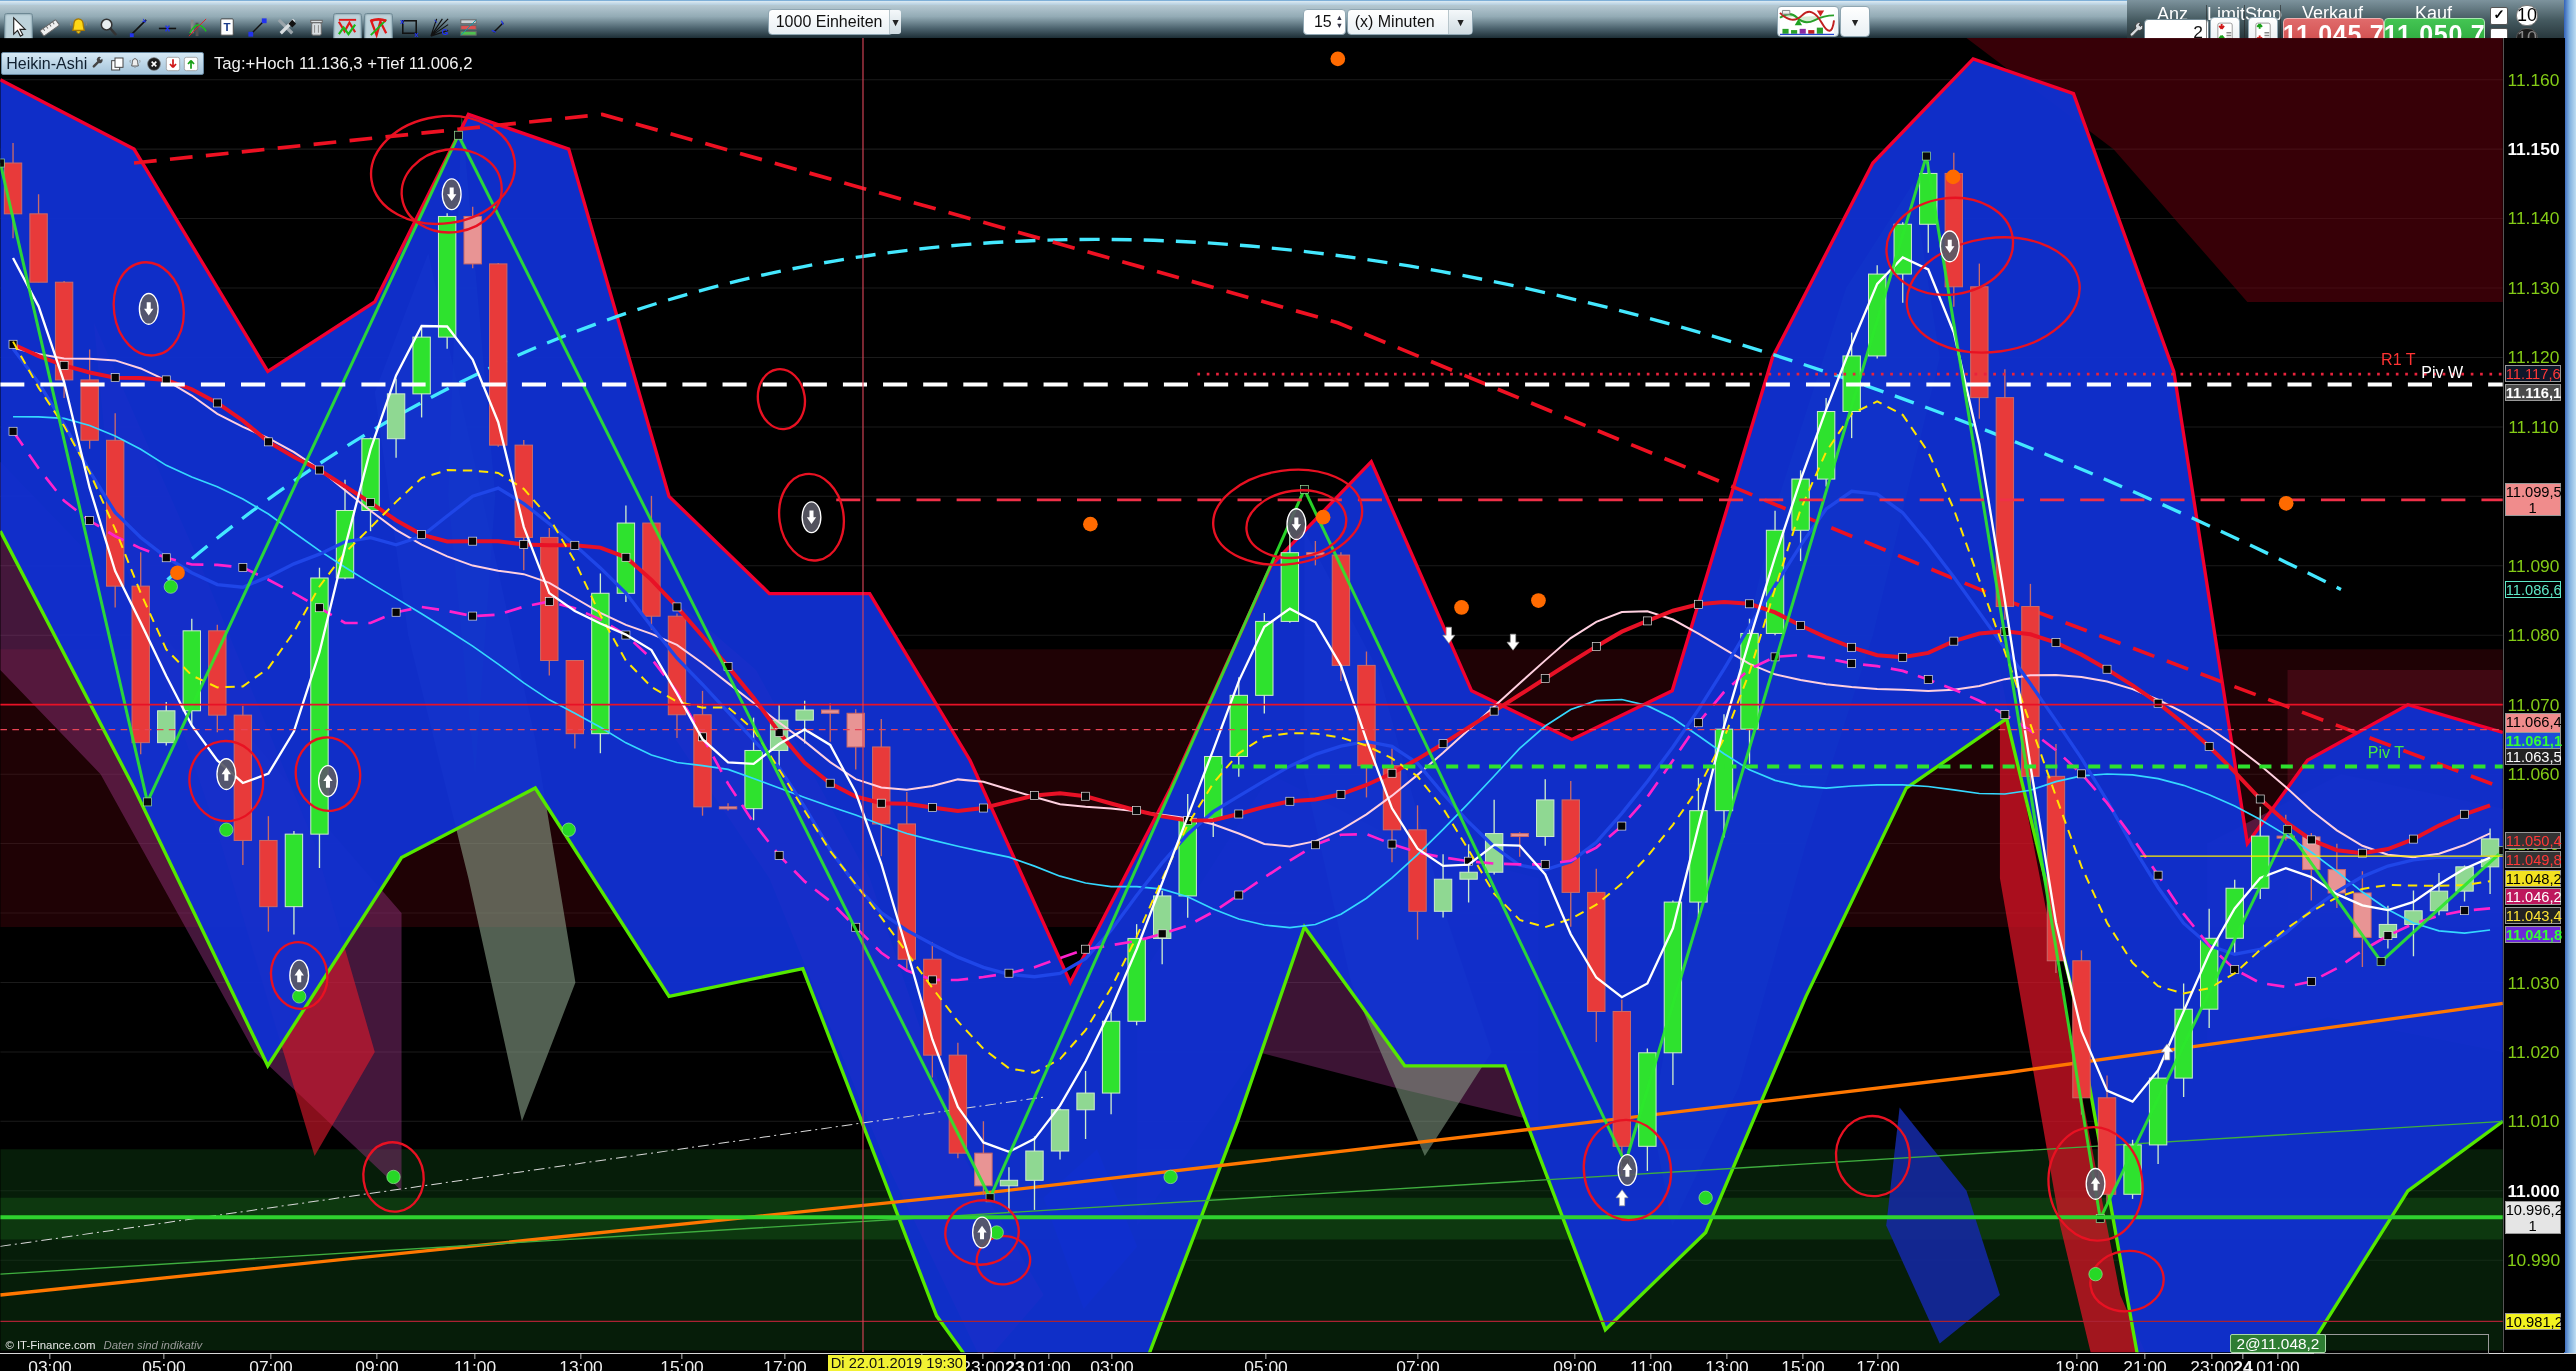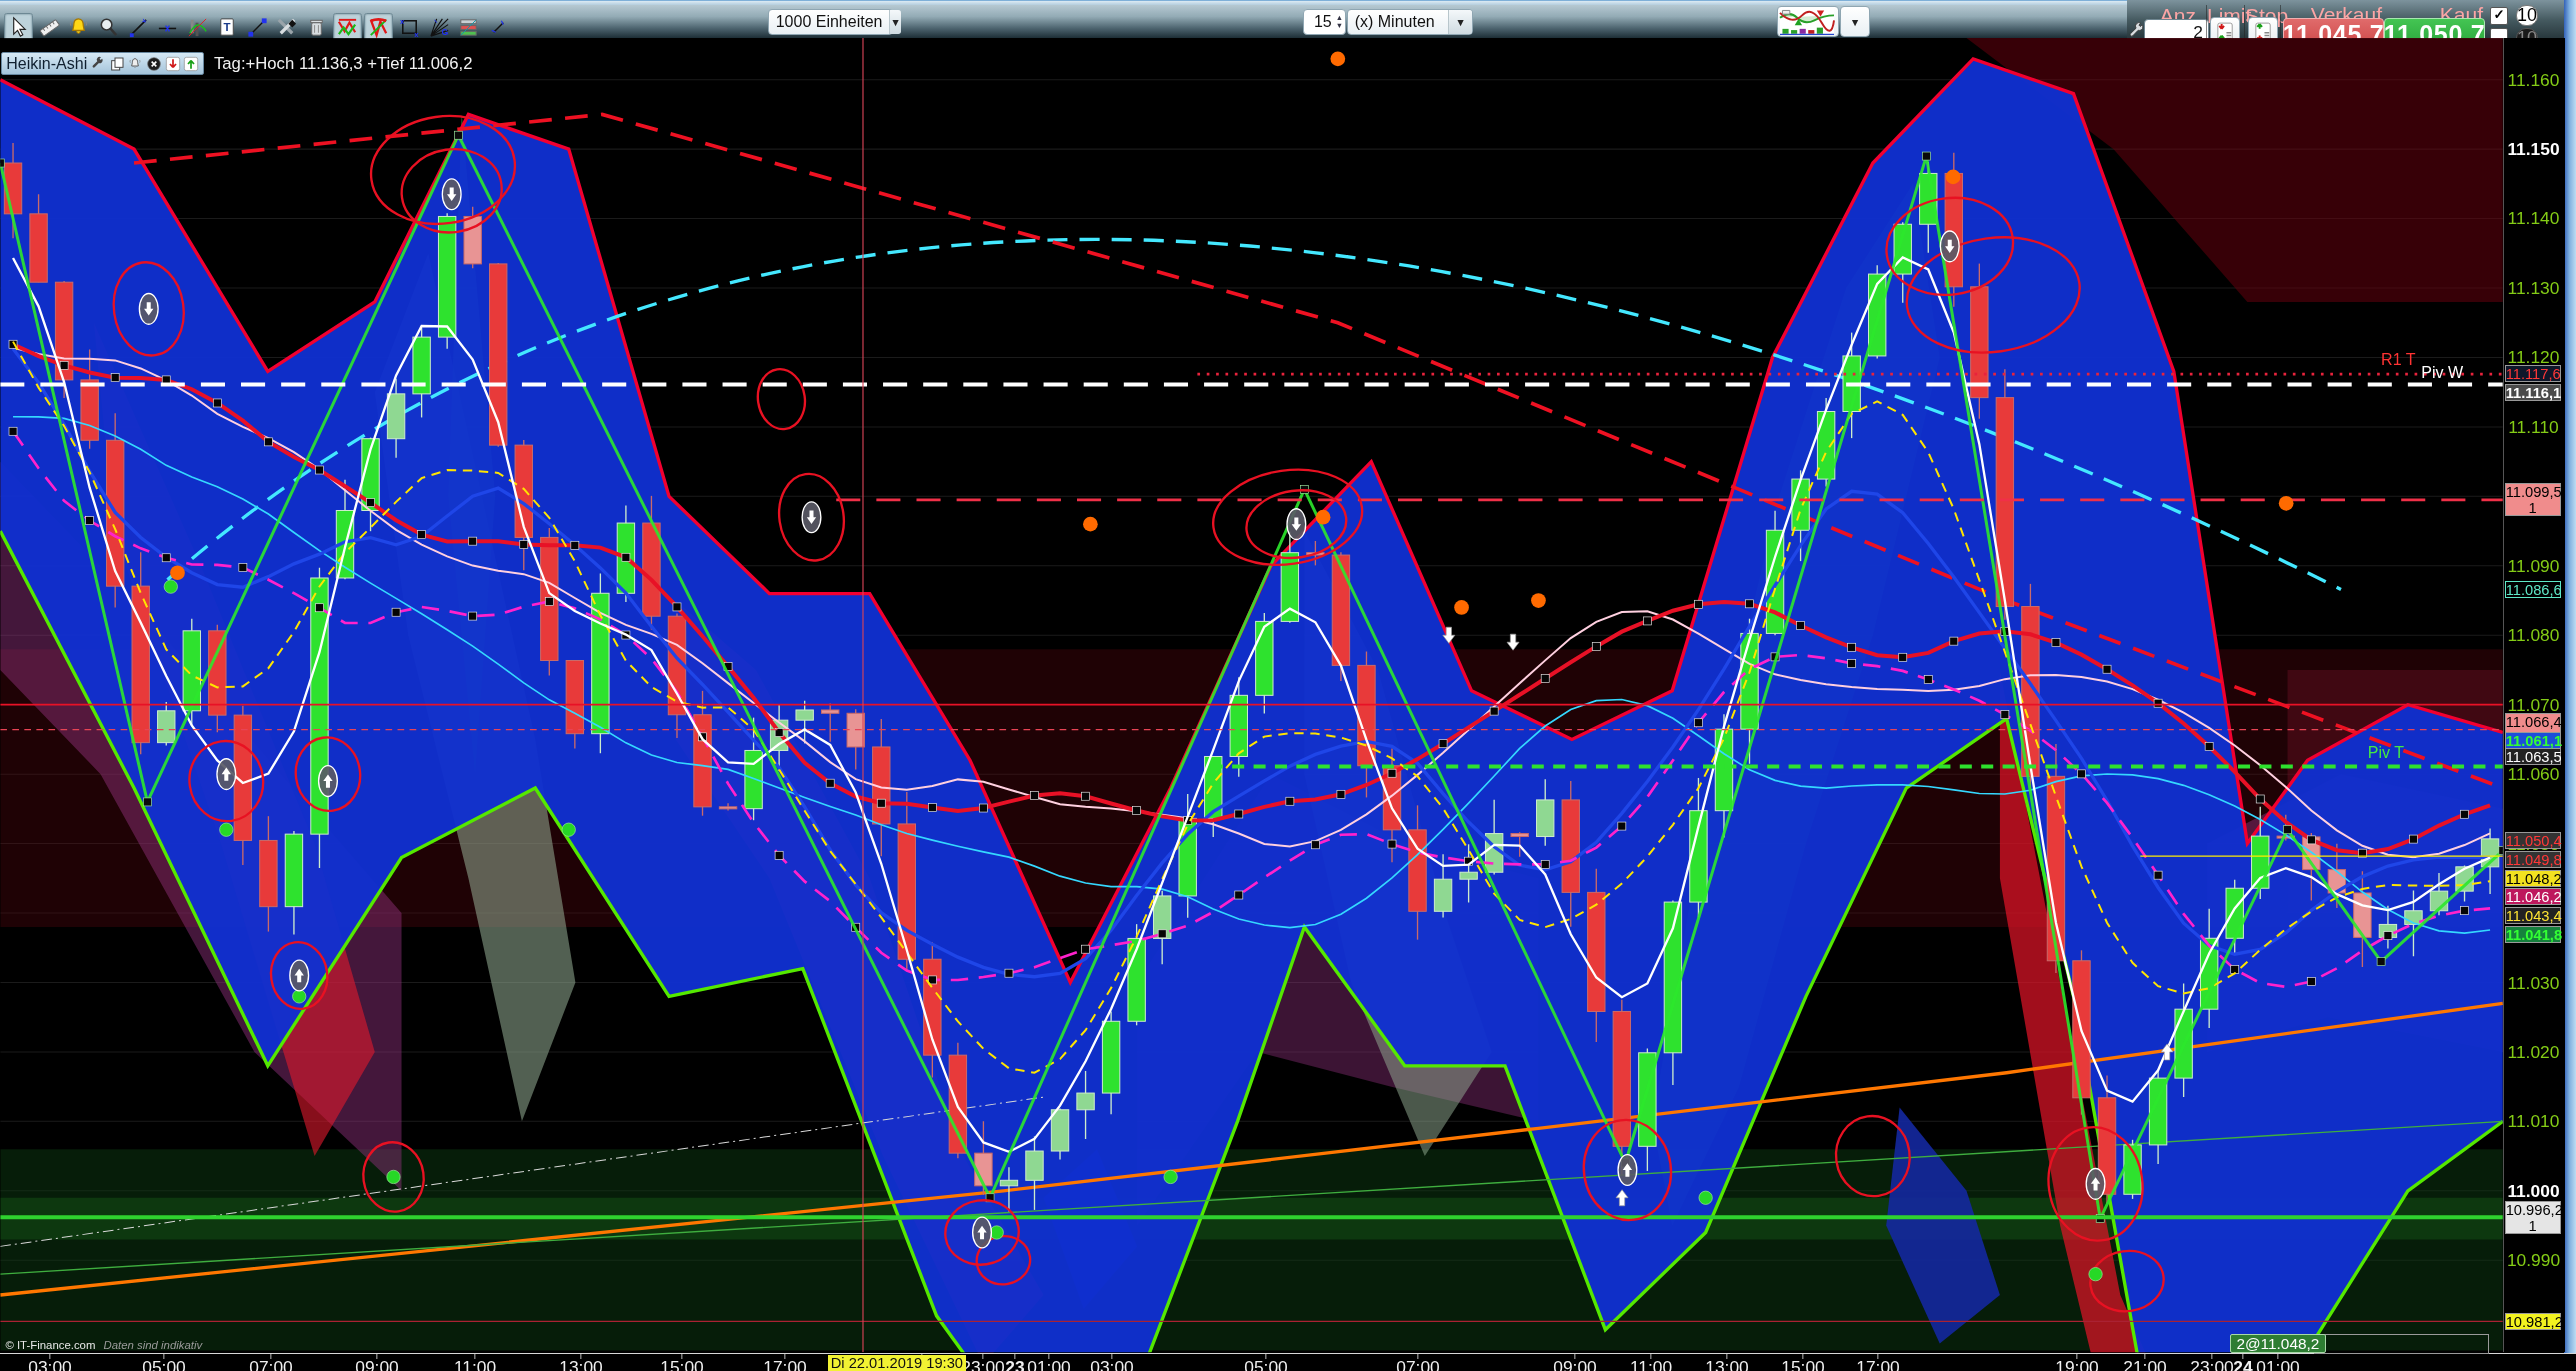--- a/index.html
+++ b/index.html
@@ -20,21 +20,21 @@
   .select{position:absolute;height:24px;background:linear-gradient(#ffffff,#e9f0f4);border:1.3px solid #8fa6b2;border-radius:4px;
     display:flex;align-items:center;font-size:16px;color:#111;}
   .select .txt{padding:0 6.7px;flex:1;white-space:nowrap;}
   .select .arrow{width:23px;height:100%;display:flex;align-items:center;justify-content:center;border-left:0.7px solid #b8c6cc;
     background:linear-gradient(#f4f8fa,#cfdbe1);border-radius:0 2.7px 2.7px 0;font-size:10.7px;color:#222;}
   .spin{position:absolute;height:24px;background:#fff;border:1.3px solid #8fa6b2;border-radius:4px;display:flex;align-items:center;font-size:16px;color:#111;}
   .spin .val{padding:0 4px;}
   .spin .ud{display:flex;flex-direction:column;font-size:7.4px;line-height:7.4px;color:#334;padding-right:2px;}
   
   #orderbg{position:absolute;left:2127px;top:0;width:437px;height:51px;background:linear-gradient(#7d939d 0%,#44595f 40%,#141f24 100%);}
-  .op-label{position:absolute;font-size:21px;color:#fca5a5;text-align:right;}
+  .op-label{position:absolute;font-size:18px;color:#ffffff;text-align:center;}
   .op-sep{position:absolute;top:5.4px;width:0.7px;height:40px;background:#222;opacity:.55;}
   #anz-input{position:absolute;left:2144px;top:19px;width:58px;height:24px;background:#fff;border:1.3px solid #6f8691;border-radius:4px;
     font-size:17.4px;color:#111;text-align:right;padding-right:5.4px;line-height:24px;}
   .doc-btn{position:absolute;top:17.4px;width:28px;height:29px;background:linear-gradient(#ffffff,#e4ebef);border:1.3px solid #8fa6b2;border-radius:4px;
     display:flex;align-items:center;justify-content:center;}
   .big-btn{position:absolute;top:18px;height:31px;border-radius:4px;color:#fff;font-size:25px;font-weight:bold;
     display:flex;align-items:center;justify-content:center;letter-spacing:0.7px;}
   #sell-btn{left:2283px;width:99px;background:linear-gradient(#e06b6b,#cc4444);border:0.7px solid #f0b0b0;}
   #buy-btn{left:2384px;width:99px;background:linear-gradient(#44c553,#27a238);border:0.7px solid #a8e8b0;}
   .cb{position:absolute;width:16px;height:16px;background:#fff;border:1.3px solid #555;border-radius:2px;font-size:13.4px;line-height:14.7px;text-align:center;color:#000;font-weight:bold;}
@@ -750,21 +750,21 @@
       <div class="ytag" style="top: 445px; height: 33px; background: rgb(240, 140, 140); color: rgb(0, 0, 0); font-size: 14.7px; line-height: 16.7px;">11.099,5<div style="line-height: 14.7px;">1 Stunde</div></div>
       <div class="ytag" style="top: 543px; height: 17.4px; background: rgb(0, 0, 0); color: rgb(95, 232, 200); border-color: rgb(95, 232, 200); font-size: 14.7px; line-height: 17.4px;">11.086,6</div>
       <div class="ytag" style="top: 675px; height: 41px; background: rgb(240, 140, 140); color: rgb(0, 0, 0); font-size: 14.7px; line-height: 16.7px;">11.066,4<div style="line-height: 14.7px;">Täglich</div></div>
       <div class="ytag" style="top: 710px; height: 17.4px; background: rgb(34, 34, 34); color: rgb(255, 255, 255); font-size: 14.7px; line-height: 17.4px;">11.063,5</div>
       <div class="ytag" style="top: 694px; height: 17.4px; background: #1d4ed8; color: rgb(51, 255, 51); font-size: 14.7px; line-height: 17.4px; font-weight: bold;">11.061,1</div>
       <div class="ytag" style="top: 794px; height: 17.4px; background: rgb(51, 51, 51); color: rgb(255, 56, 56); font-size: 14.7px; line-height: 17.4px; text-align: right;">11.050,4</div>
       <div class="ytag" style="top: 813px; height: 17.4px; background: rgb(51, 51, 51); color: rgb(255, 56, 56); font-size: 14.7px; line-height: 17.4px;">11.049,8</div>
       <div class="ytag" style="top: 832px; height: 17.4px; background: rgb(242, 226, 32); color: rgb(0, 0, 0); font-size: 14.7px; line-height: 17.4px;">11.048,2</div>
       <div class="ytag" style="top: 850px; height: 17.4px; background: #be185d; color: rgb(255, 255, 255); font-size: 14.7px; line-height: 17.4px;">11.046,2</div>
       <div class="ytag" style="top: 869px; height: 17.4px; background: rgb(34, 34, 34); color: rgb(255, 228, 51); font-size: 14.7px; line-height: 17.4px;">11.043,4</div>
-      <div class="ytag" style="top: 888px; height: 17.4px; background: #15803d; color: rgb(51, 255, 51); font-size: 14.7px; line-height: 17.4px; font-weight: bold;">11.041,8</div>
+      <div class="ytag" style="top: 888px; height: 17.4px; background: #6d28d9; color: rgb(51, 255, 51); font-size: 14.7px; line-height: 17.4px; font-weight: bold;">11.041,8</div>
       <div class="ytag" style="top: 1163px; height: 33px; background: #e5e5e5; color: rgb(0, 0, 0); font-size: 14.7px; line-height: 16.7px;">10.996,2<div style="line-height: 14.7px;">1 Stunde</div></div>
       <div class="ytag" style="top: 1275px; height: 17.4px; background: rgb(242, 242, 32); color: rgb(0, 0, 0); font-size: 14.7px; line-height: 17.4px;">10.981,2</div>
     </div>
   <div id="xaxis">
       <div class="xmark" style="left: 50px;"></div>
       <div class="xtick" style="left: 50px;">03:00</div>
       <div class="xmark" style="left: 164px;"></div>
       <div class="xtick" style="left: 164px;">05:00</div>
       <div class="xmark" style="left: 271px;"></div>
       <div class="xtick" style="left: 271px;">07:00</div>

